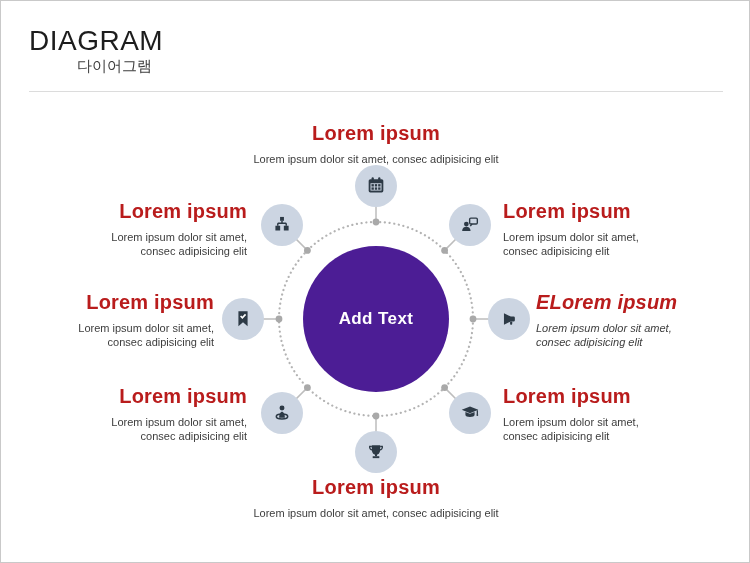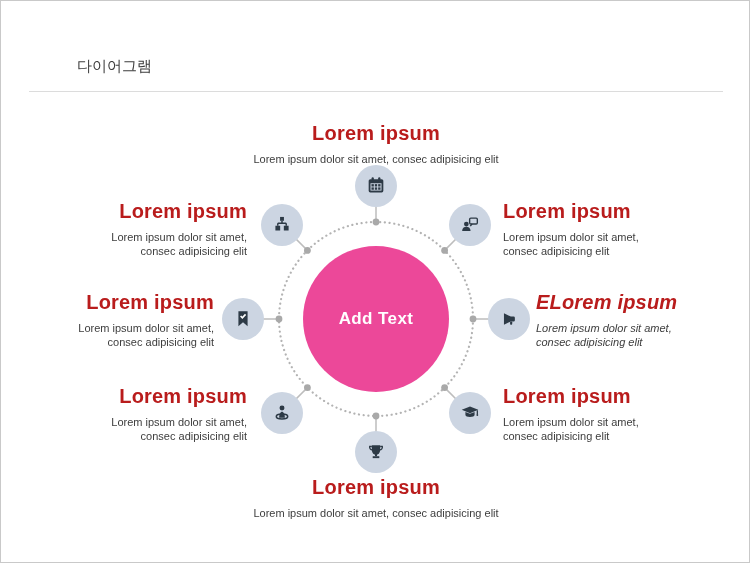--- a/index.html
+++ b/index.html
@@ -4,21 +4,21 @@
 <style>
   html,body{margin:0;padding:0;background:#e9e9e9;font-family:"Liberation Sans",sans-serif;}
   .slide{position:relative;width:748px;height:561px;background:#ffffff;border:1px solid #c9c9c9;overflow:hidden;}
   
   .title{position:absolute;left:28px;top:24px;font-size:28px;font-weight:400;letter-spacing:.5px;color:#1d1d1d;}
   .subtitle{position:absolute;left:76px;top:56px;font-size:15px;color:#3c3c3c;}
   .rule{position:absolute;left:28px;right:26px;top:90px;height:1px;background:#dcdcdc;}
   
   .bg-svg{position:absolute;left:0;top:0;width:750px;height:563px;}
   .center-circle{position:absolute;left:302px;top:245px;width:146px;height:146px;border-radius:50%;
-    background:#ec4899;display:flex;align-items:center;justify-content:center;}
+    background:#4c1d95;display:flex;align-items:center;justify-content:center;}
   .center-circle span{color:#ffffff;font-size:17px;font-weight:700;letter-spacing:.4px;}
   .sat{position:absolute;width:42px;height:42px;border-radius:50%;background:#ccd5e2;
     display:flex;align-items:center;justify-content:center;}
   .sat svg{width:22px;height:22px;display:block;}
   .sat.p-top{left:354px;top:164px;}
   .sat.p-tr{left:448px;top:203px;}
   .sat.p-right{left:487px;top:297px;}
   .sat.p-br{left:448px;top:391px;}
   .sat.p-bottom{left:354px;top:430px;}
   .sat.p-bl{left:260px;top:391px;}
@@ -38,20 +38,21 @@
   .tb-bl{right:502px;top:386px;}
   .tb-tr{left:502px;top:201px;}
   .tb-right{left:535px;top:292px;font-style:italic;}
   .tb-br{left:502px;top:386px;}
 </style>
 </head>
 <body>
 
 <div class="slide">
 
+  <div class="title">DIAGRAM</div>
   <div class="subtitle">다이어그램</div>
   <div class="rule"></div>
 
   <svg class="bg-svg" viewBox="0 0 750 563">
     <circle cx="375" cy="318" r="97" fill="none" stroke="#b3b3b3" stroke-width="2.2" stroke-dasharray="0.1 4.6" stroke-linecap="round"></circle>
     <g stroke="#bdbdbd" stroke-width="1.5">
       <line x1="375" y1="221" x2="375" y2="185"></line>
       <line x1="443.6" y1="249.4" x2="469" y2="224"></line>
       <line x1="472" y1="318" x2="508" y2="318"></line>
       <line x1="443.6" y1="386.6" x2="469" y2="412"></line>

